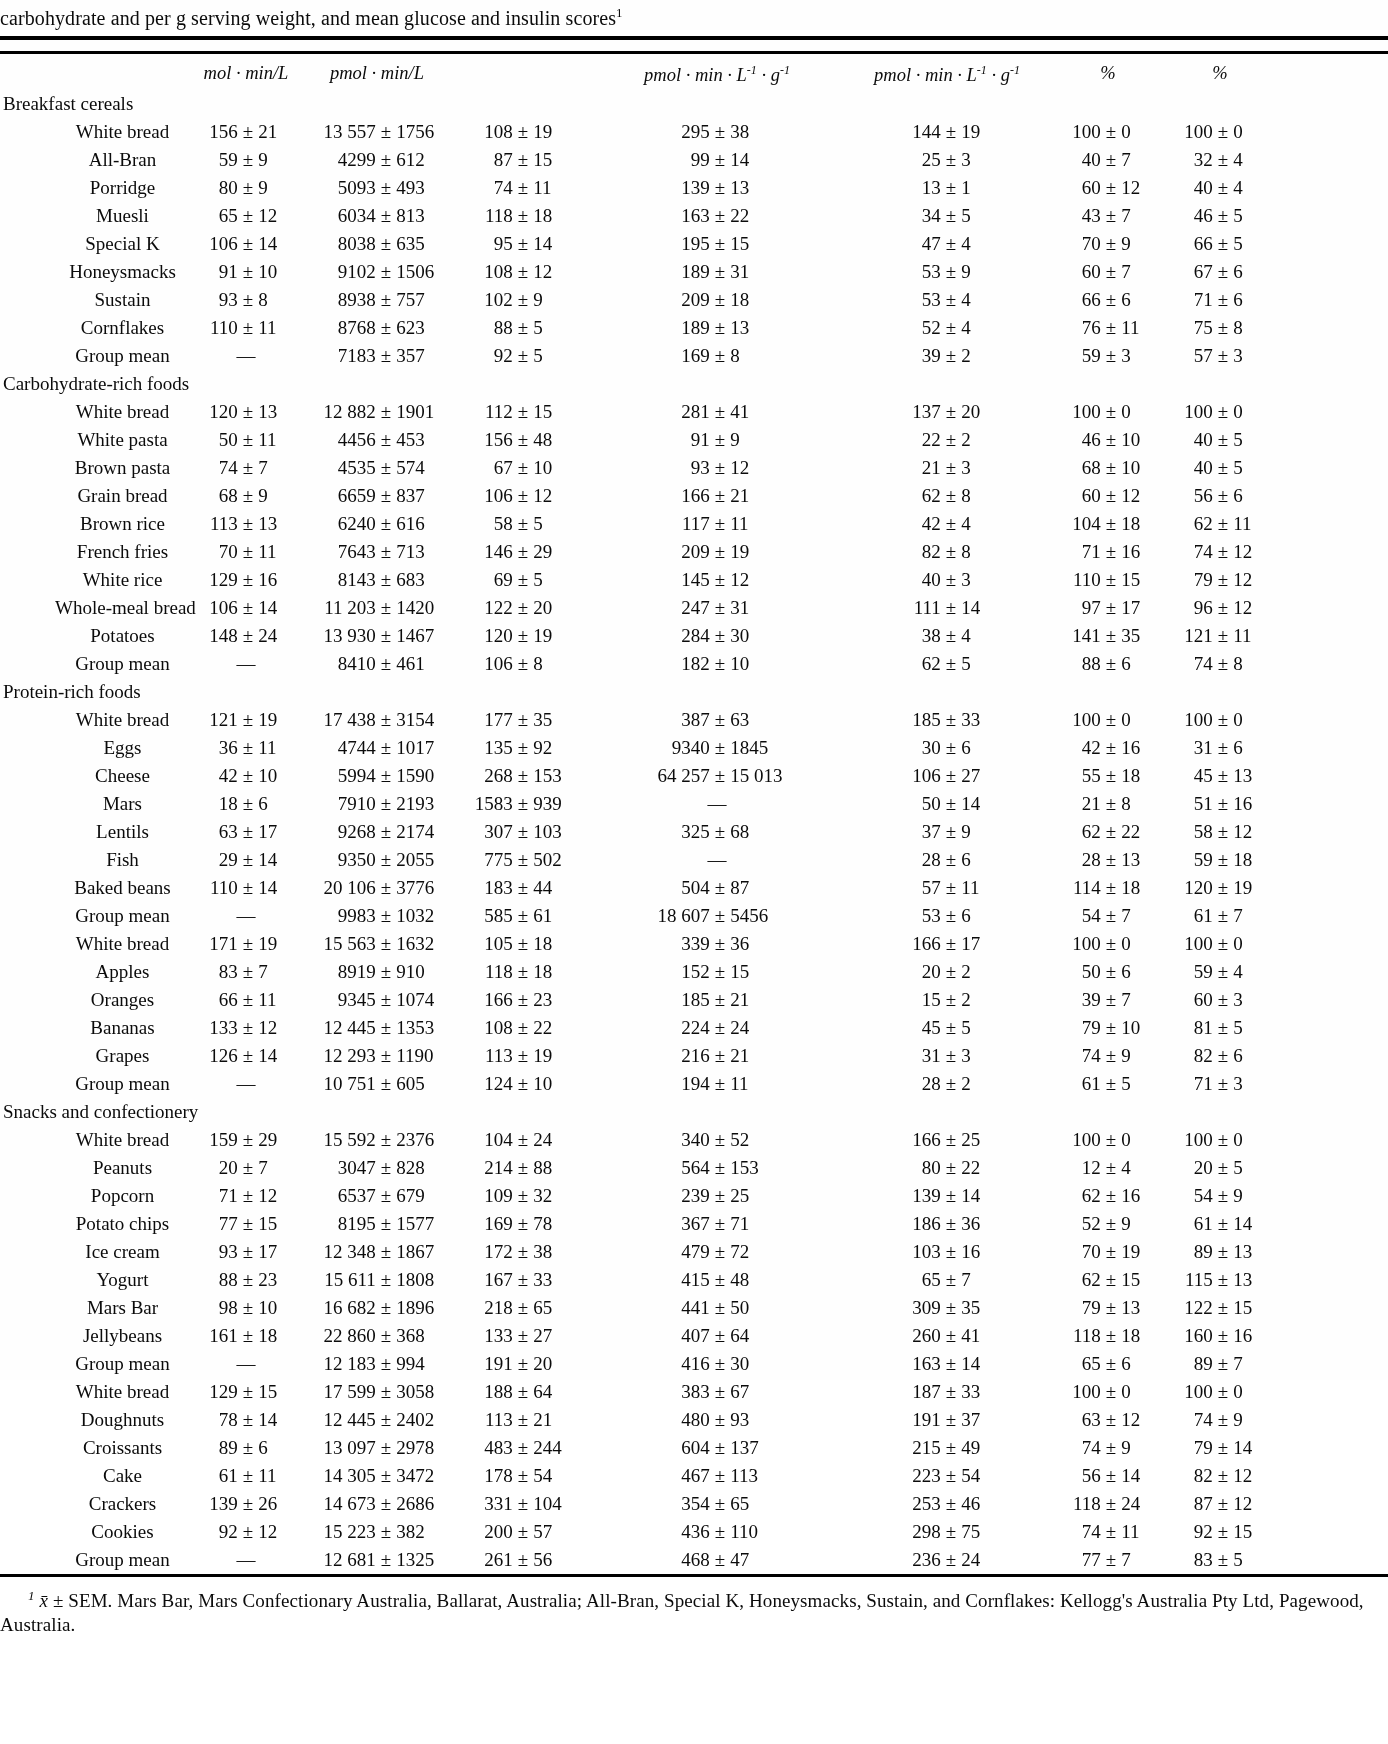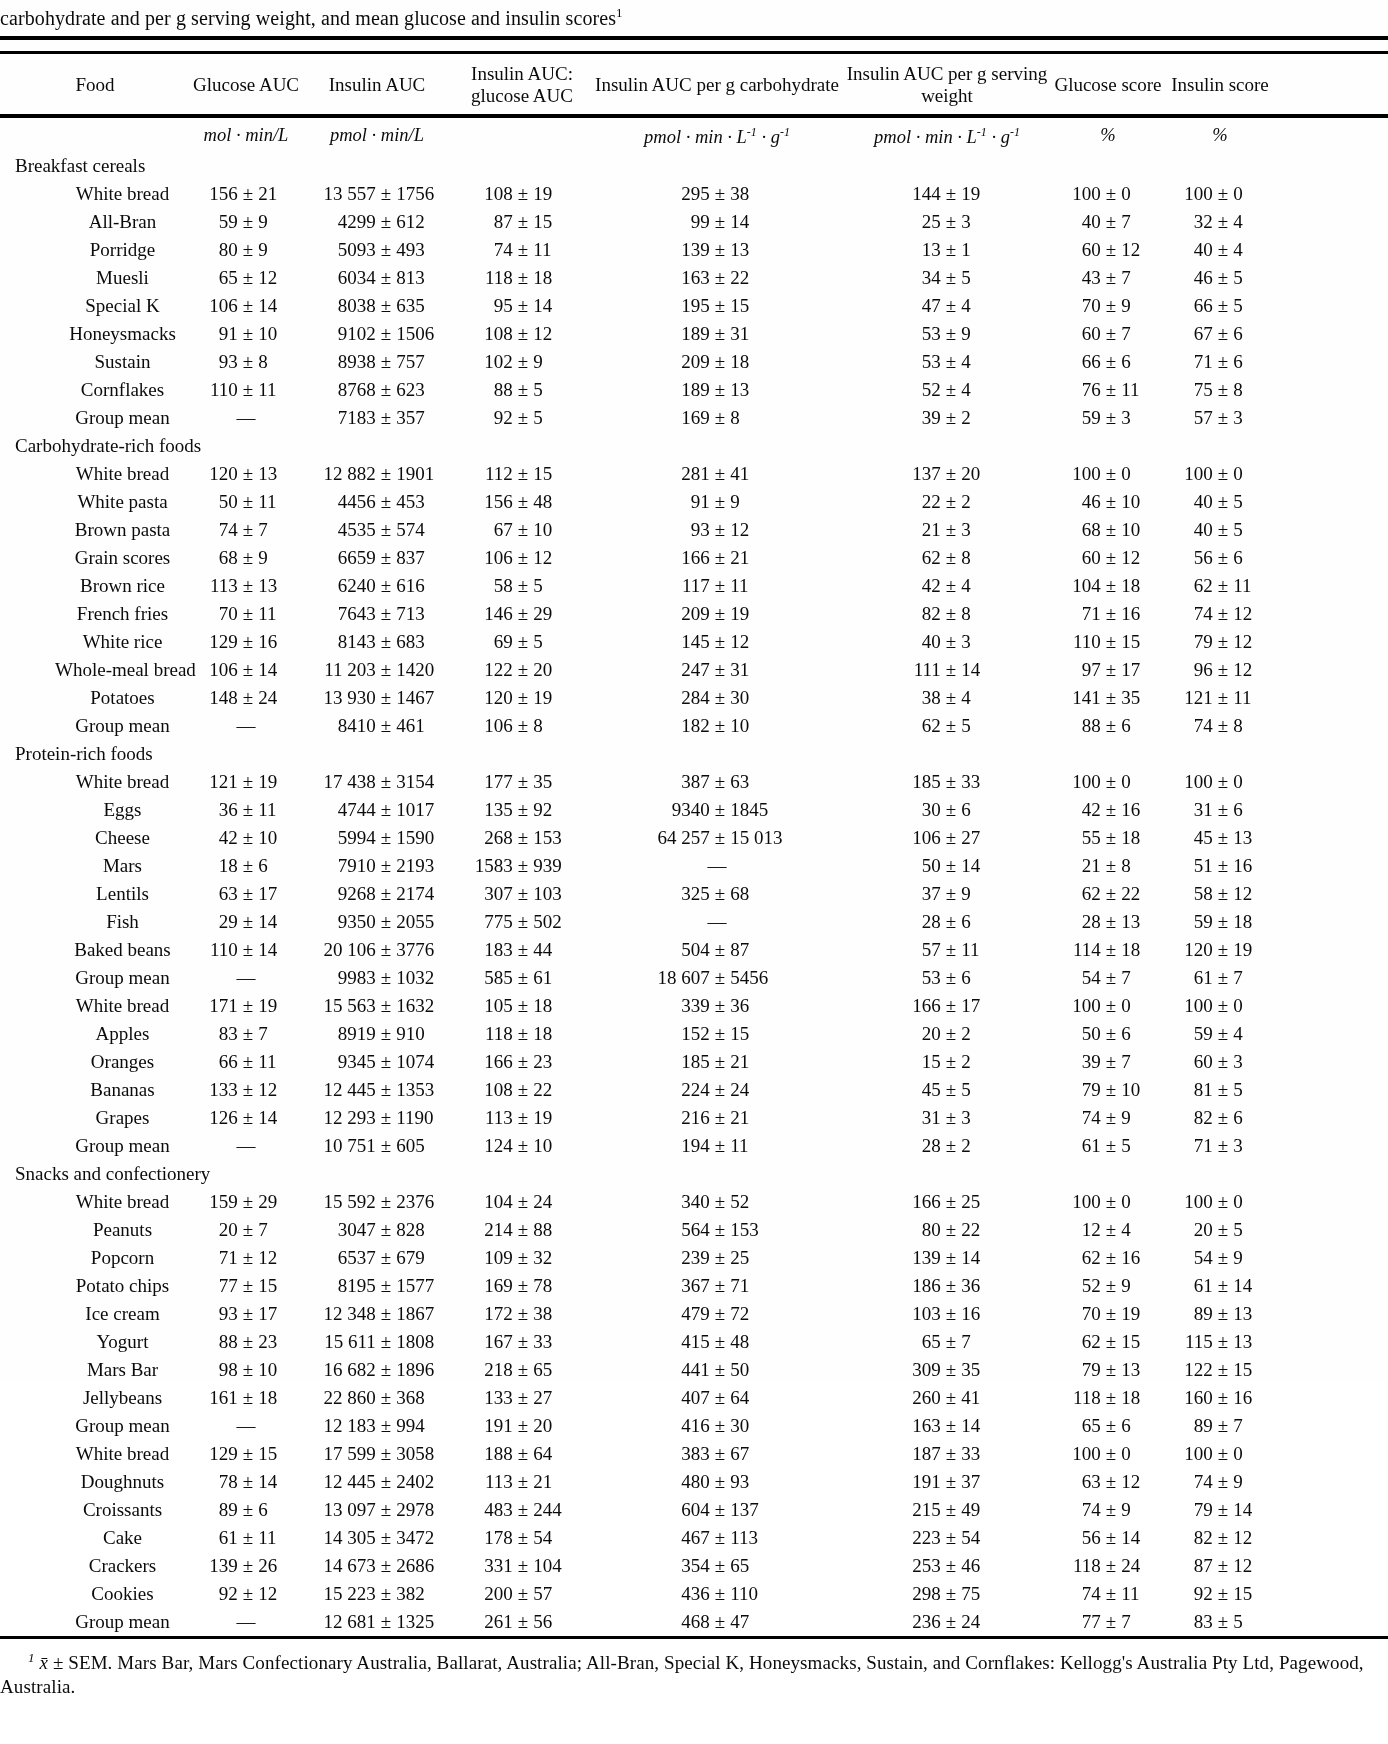--- a/index.html
+++ b/index.html
@@ -35,21 +35,21 @@
   }
   thead th.food-h{text-align:center;}
   thead tr.units th{
     border-bottom:none;height:34px;
     font-style:italic;font-size:18.5px;vertical-align:middle;
   }
   thead tr.units sup{font-size:12px;font-style:italic;}
 
   tbody td{height:28px;vertical-align:middle;text-align:center;white-space:nowrap;}
   tbody td.food{text-align:center;padding-left:55px;}
-  tbody tr.section td{text-align:left;padding-left:15px;font-family:Liberation Serif, serif;}
+  tbody tr.section td{text-align:left;padding-left:3px;font-family:Liberation Serif, serif;}
 
   .wrap{display:inline-flex;align-items:baseline;}
   .num{text-align:right;display:inline-block;}
   .pm{display:inline-block;padding:0 5px;}
   .err{text-align:left;display:inline-block;}
 
   
   td.c1 .num{width:34px}  td.c1 .err{width:30px}
   td.c2 .num{width:64px}  td.c2 .err{width:46px}
   td.c3 .num{width:44px}  td.c3 .err{width:42px}
@@ -82,31 +82,20 @@
       <col style="width:112px">
       <col style="width:150px">
       <col style="width:140px">
       <col style="width:250px">
       <col style="width:210px">
       <col style="width:112px">
       <col style="width:112px">
       <col style="width:112px">
     </colgroup>
     <thead>
-        <tr>
-          <th class="food-h">Food</th>
-          <th class="c1">Glucose AUC</th>
-          <th class="c2">Insulin AUC</th>
-          <th class="c3">Insulin AUC: glucose AUC</th>
-          <th class="c4">Insulin AUC per g carbohydrate</th>
-          <th class="c5">Insulin AUC per g serving weight</th>
-          <th class="c6">Glucose score</th>
-          <th class="c7">Insulin score</th>
-          <th></th>
-        </tr>
         <tr class="units">
           <th></th>
           <th>mol · min/L</th>
           <th>pmol · min/L</th>
           <th></th>
           <th>pmol · min · L<sup>-1</sup> · g<sup>-1</sup></th>
           <th>pmol · min · L<sup>-1</sup> · g<sup>-1</sup></th>
           <th>%</th>
           <th>%</th>
           <th></th>
@@ -577,21 +566,21 @@
               <span class="err">10</span>
             </span></td>
           <td class="c7"><span class="wrap">
               <span class="num">40</span>
               <span class="pm">±</span>
               <span class="err">5</span>
             </span></td>
           <td></td>
         </tr>
         <tr>
-          <td class="food">Grain scores</td>
+          <td class="food">Grain bread</td>
           <td class="c1"><span class="wrap">
               <span class="num">68</span>
               <span class="pm">±</span>
               <span class="err">9</span>
             </span></td>
           <td class="c2"><span class="wrap">
               <span class="num">6659</span>
               <span class="pm">±</span>
               <span class="err">837</span>
             </span></td>

